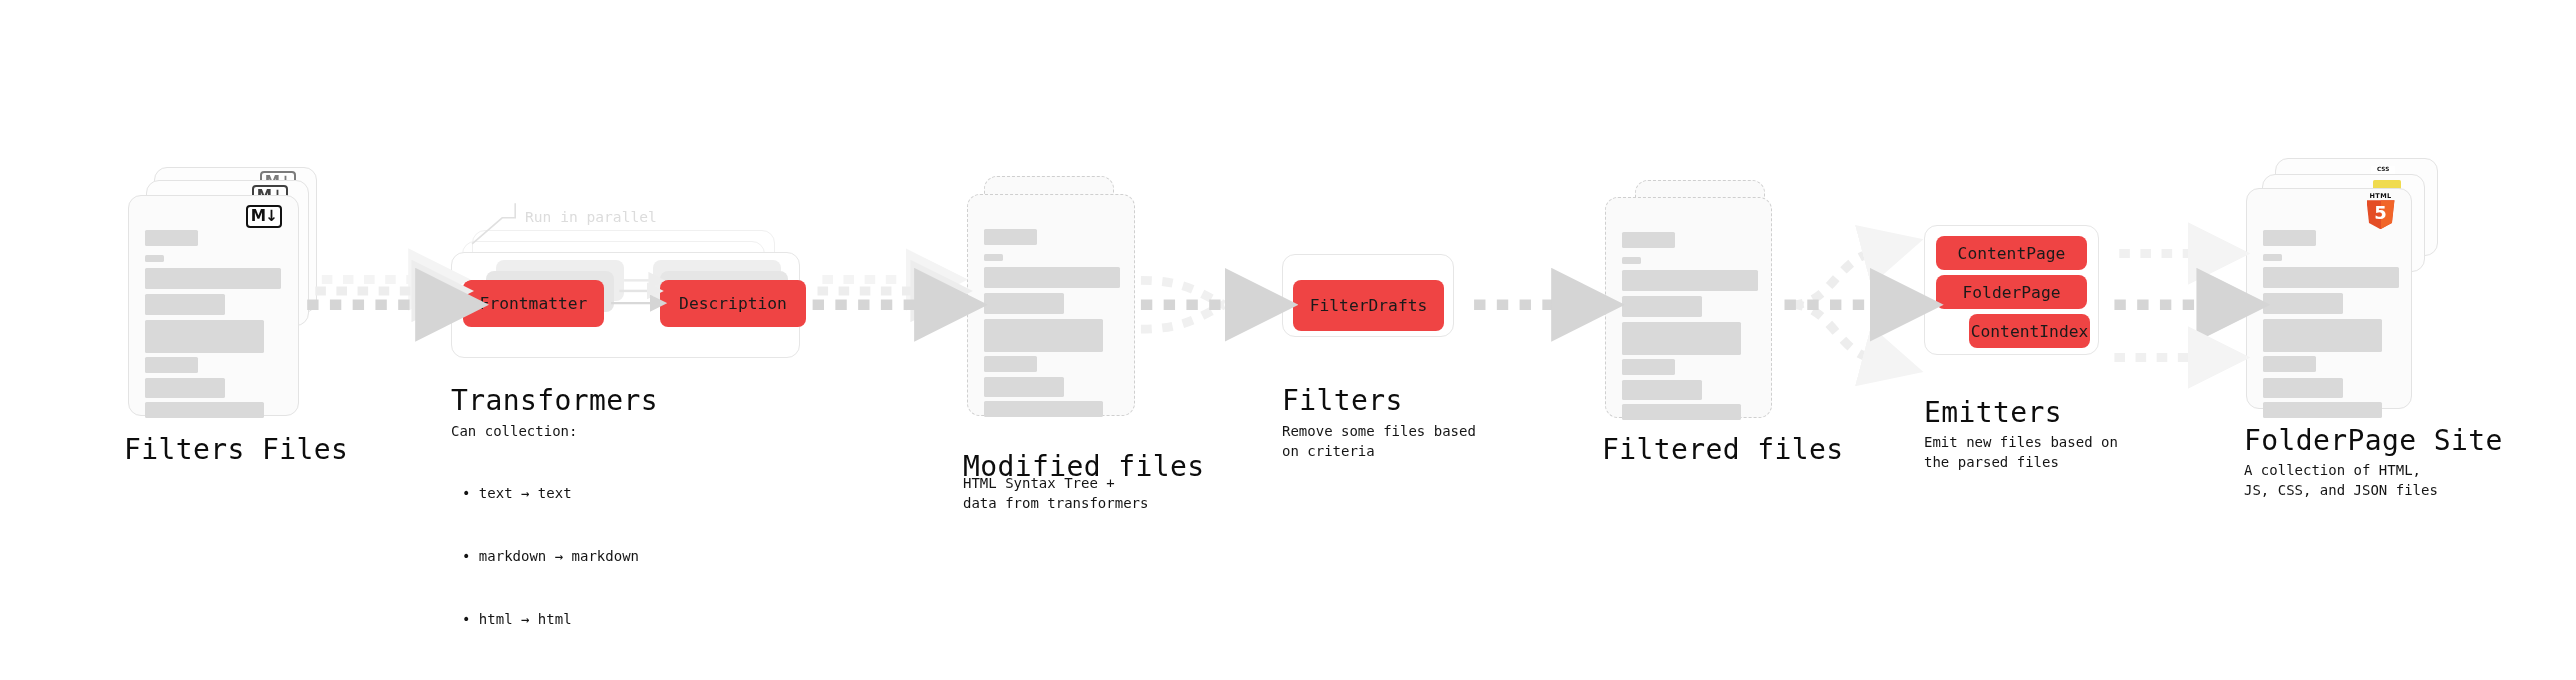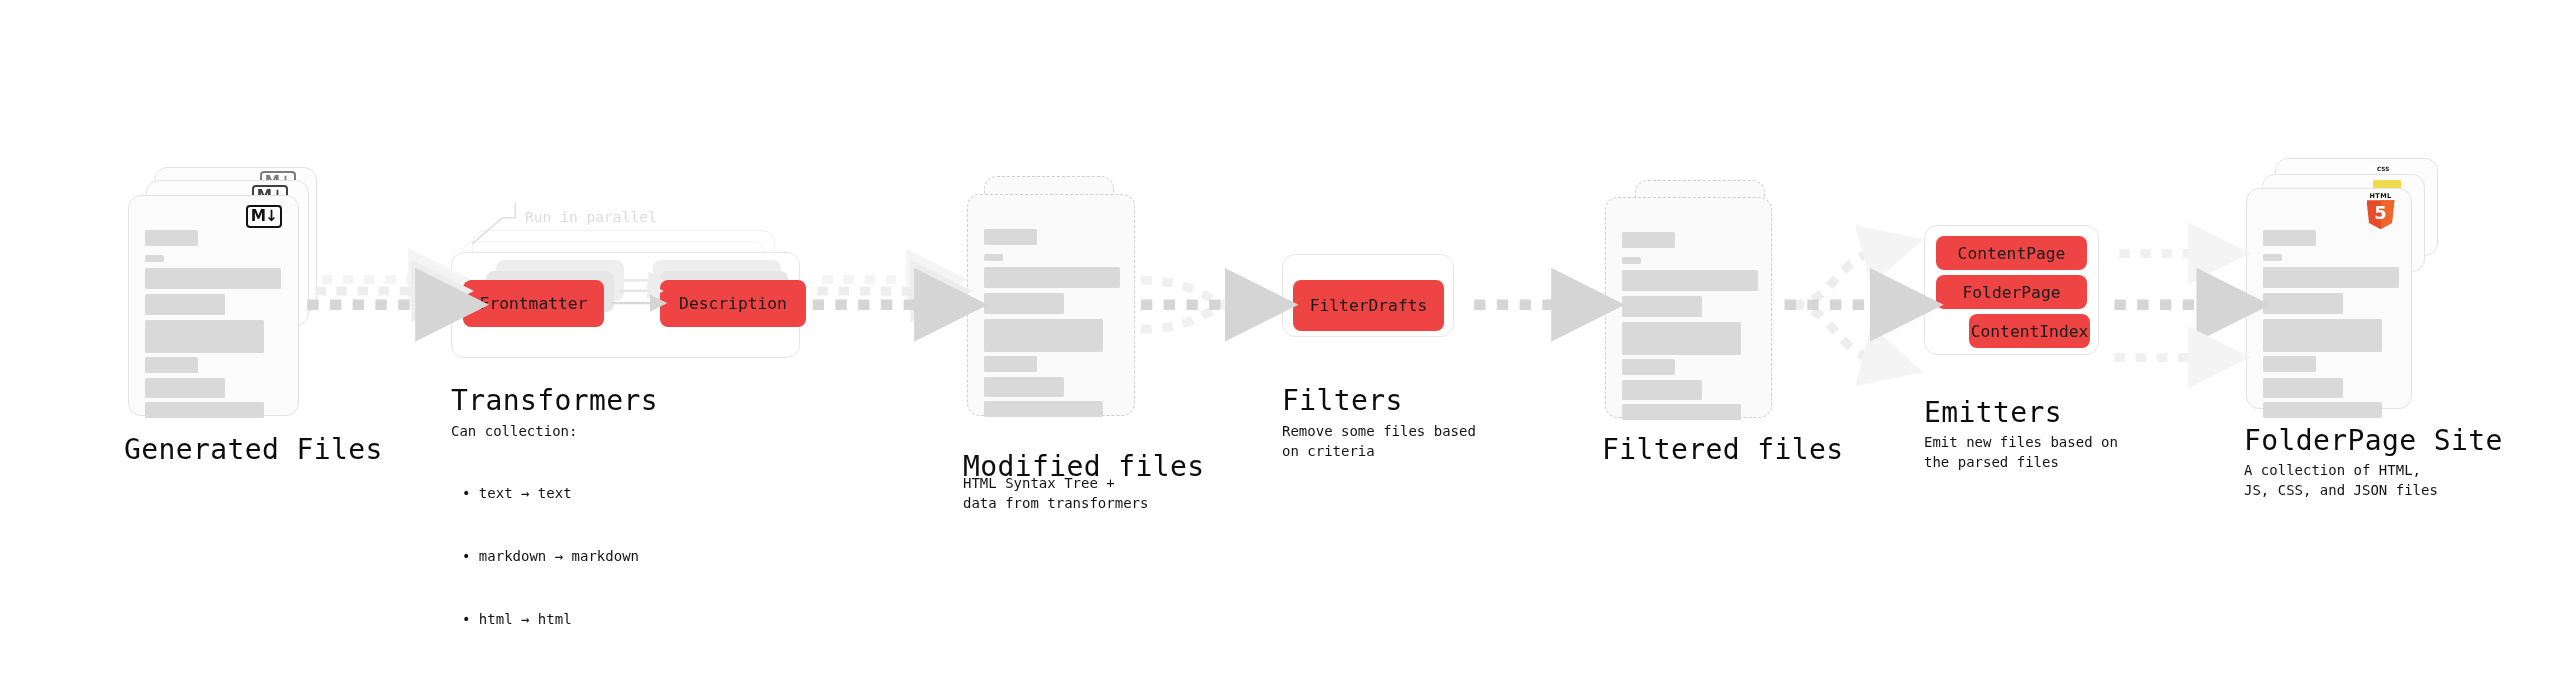--- a/index.html
+++ b/index.html
@@ -178,21 +178,21 @@
       <div class="skel" style="left:16.3px; top:72px; width:136px; height:21px;"></div>
       <div class="skel" style="left:16.3px; top:98px; width:80px; height:21px;"></div>
       <div class="skel" style="left:16.3px; top:124px; width:119px; height:32.5px;"></div>
       <div class="skel" style="left:16.3px; top:161px; width:53px; height:16.3px;"></div>
       <div class="skel" style="left:16.3px; top:182px; width:80px; height:19.5px;"></div>
       <div class="skel" style="left:16.3px; top:206px; width:119px; height:16.3px;"></div>
     </div>
     <div class="md-badge" style="left:246px; top:205px;">M↓</div>
   </div>
 
-  <div class="title" style="left:124px; top:433px;">Generated Files</div>
+  <div class="title" style="left:124px; top:433px;">Filters Files</div>
 
   <div class="annot" style="left:525px; top:196px;margin-top:12px;">Run in parallel</div>
 
   <div class="group-box faded" style="left:472px; top:230px; width:303px; height:101px;"></div>
   <div class="group-box faded" style="left:462px; top:241px; width:303px; height:101px;"></div>
   <div class="group-box" style="left:451px; top:252px; width:349px; height:106px;"></div>
 
   <div class="pill faded-1" style="left:496px; top:260px; width:128px; height:41px;"></div>
   <div class="pill faded-2" style="left:486px; top:271px; width:128px; height:41px;"></div>
   <div class="pill faded-1" style="left:653px; top:260px; width:128px; height:41px;"></div>

